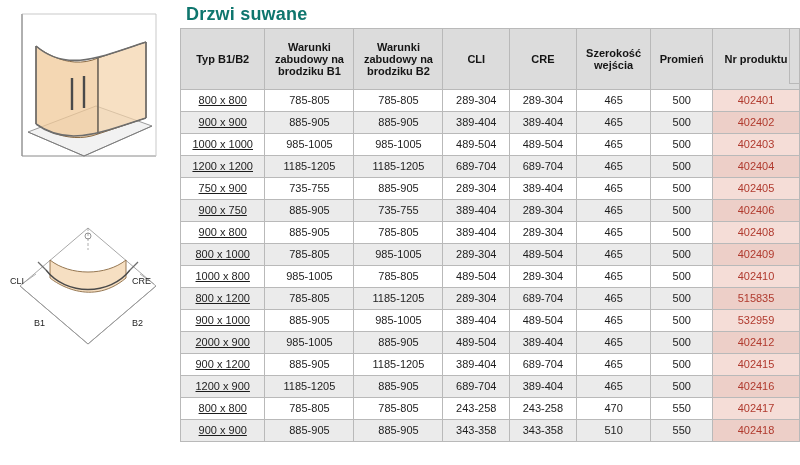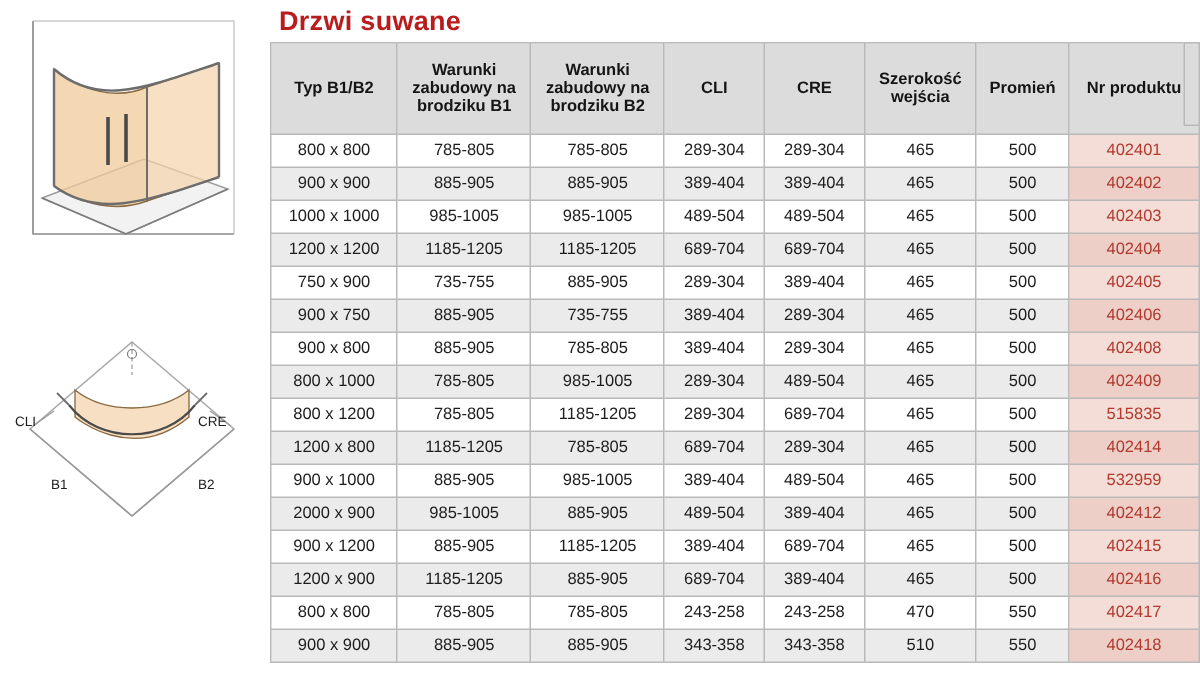--- a/index.html
+++ b/index.html
@@ -41,21 +41,21 @@
     width: 164px;
     height: 140px;
   }
   
   .title {
     position: absolute;
     left: 186px;
     top: 4px;
     font-size: 18px;
     font-weight: bold;
-    color: #b91c1c;
+    color: #0f766e;
     letter-spacing: 0.2px;
   }
   
   .table-wrap {
     position: absolute;
     left: 180px;
     top: 28px;
   }
   table.spec {
     border-collapse: collapse;
@@ -87,21 +87,21 @@
   }
   table.spec td.prod {
     color: #b03a2e;
   }
   table.spec tbody tr:nth-child(odd) td.prod {
     background: #f5ddd7;
   }
   table.spec tbody tr:nth-child(even) td.prod {
     background: #edcfc8;
   }
-  td.size { font-weight: normal; }
+  td.size { font-weight: normal; text-decoration: underline; }
 
   
   .edge-sliver {
     position: absolute;
     right: 0;
     top: 28px;
     width: 11px;
     height: 56px;
     background: #dcdcdc;
     border: 1px solid #b9b9b9;
@@ -284,38 +284,38 @@
             <td class="size">800 x 1000</td>
             <td>785-805</td>
             <td>985-1005</td>
             <td>289-304</td>
             <td>489-504</td>
             <td>465</td>
             <td>500</td>
             <td class="prod">402409</td>
           </tr>
           <tr>
+            <td class="size">1000 x   800</td>
+            <td>985-1005</td>
+            <td>785-805</td>
+            <td>489-504</td>
+            <td>289-304</td>
+            <td>465</td>
+            <td>500</td>
+            <td class="prod">402410</td>
+          </tr>
+          <tr>
             <td class="size">800 x 1200</td>
             <td>785-805</td>
             <td>1185-1205</td>
             <td>289-304</td>
             <td>689-704</td>
             <td>465</td>
             <td>500</td>
             <td class="prod">515835</td>
-          </tr>
-          <tr>
-            <td class="size">1200 x   800</td>
-            <td>1185-1205</td>
-            <td>785-805</td>
-            <td>689-704</td>
-            <td>289-304</td>
-            <td>465</td>
-            <td>500</td>
-            <td class="prod">402414</td>
           </tr>
           <tr>
             <td class="size">900 x 1000</td>
             <td>885-905</td>
             <td>985-1005</td>
             <td>389-404</td>
             <td>489-504</td>
             <td>465</td>
             <td>500</td>
             <td class="prod">532959</td>

